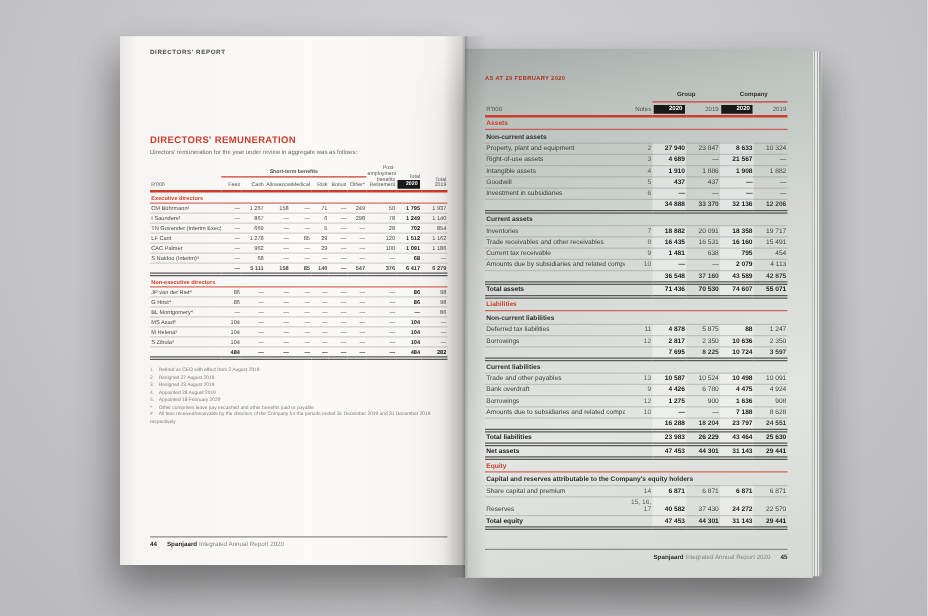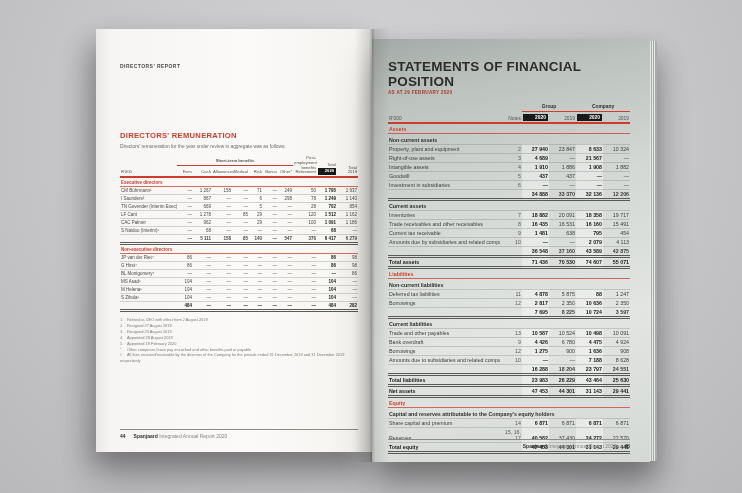--- a/index.html
+++ b/index.html
@@ -7,21 +7,21 @@
     width:742px;height:493px;overflow:hidden;position:relative;
     background:radial-gradient(ellipse at 50% 28%, #d4d4d6 0%, #c7c7c9 55%, #b9b9bc 100%);
     font-family:"Liberation Sans", sans-serif;
     -webkit-font-smoothing:antialiased;
   }
   .page{position:absolute;box-sizing:border-box;}
   .page.left{
     left:96px;top:29px;width:276px;height:423px;
     background:linear-gradient(90deg,#e9e8e5 0%,#f6f5f3 5%,#fbfaf8 55%,#f5f4f1 94%,#eceae7 100%);
     box-shadow:-6px 14px 26px rgba(0,0,0,.28), 0 26px 40px rgba(0,0,0,.18);
-    padding:34px 14px 0 24px;
+    padding:10px 14px 0 24px;
   }
   .page.right{
     left:372px;top:39px;width:278px;height:423px;
     background:linear-gradient(168deg,#a3a9a6 0%,#bcc2be 14%,#d3d8d4 38%,#e2e5e1 68%,#d5d9d5 100%);
     box-shadow:8px 16px 26px rgba(0,0,0,.30), 0 26px 40px rgba(0,0,0,.18);
     padding:20px 20px 0 16px;
   }
   .page.right::after{ 
     content:"";position:absolute;top:2px;right:-7px;width:7px;height:99.2%;
     background:repeating-linear-gradient(90deg,#e6e8e4 0 1px,#a9ada9 1px 2.2px);
@@ -321,21 +321,20 @@
       <li><span class="mk">5.</span><span>Appointed 18 February 2020</span></li>
       <li><span class="mk">*</span><span>Other comprises leave pay encashed and other benefits paid or payable</span></li>
       <li><span class="mk">#</span><span>All fees received/receivable by the directors of the Company for the periods ended 31 December 2019 and 31 December 2019 respectively</span></li>
     </ul>
   <div class="footer">
     <span class="pgnum">44</span><b>Spanjaard</b> <span>Integrated Annual Report 2020</span>
   </div>
 </div>
 
 <div class="page right">
-  <div class="r-title">STATEMENTS OF FINANCIAL POSITION</div>
   <div class="r-subtitle">AS AT 29 FEBRUARY 2020</div>
   <table id="rtable">
       <colgroup>
         <col style="width: 112px;">
         <col style="width: 22px;">
         <col style="width: 27px;">
         <col style="width: 27px;">
         <col style="width: 27px;">
         <col style="width: 27px;">
       </colgroup>

